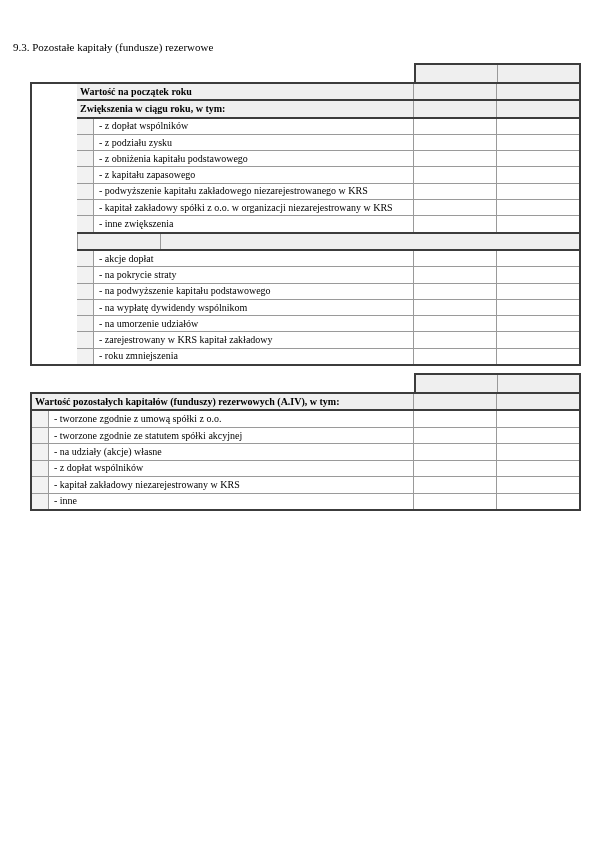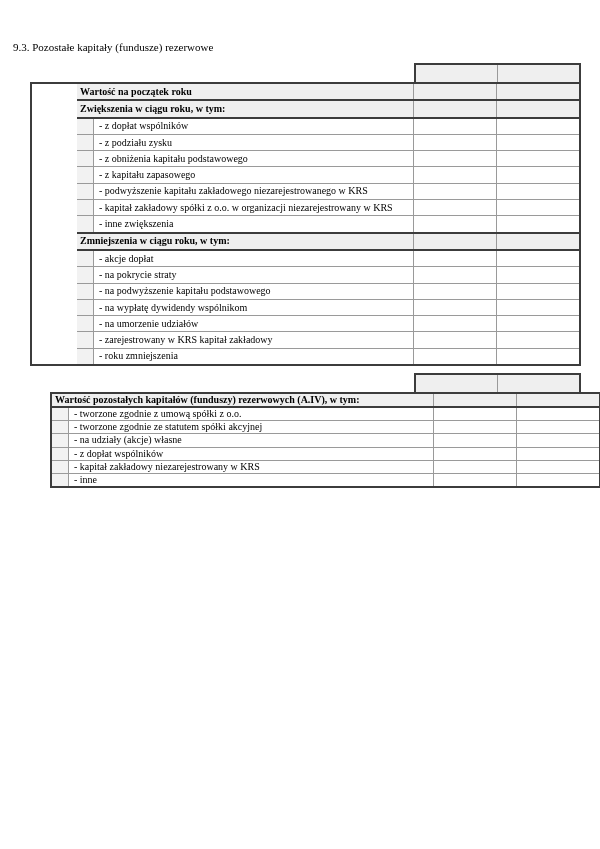--- a/index.html
+++ b/index.html
@@ -39,21 +39,21 @@
     position: absolute;
     top: 19px; left: 0;
     width: 100%;
     box-sizing: border-box;
     border: 2px solid var(--bd, #3c3c3c);
     display: flex;
     flex-direction: column;
     background: #ffffff;
   }
   #table-0 .main { height: 284px; padding-left: 45px; }
-  #table-1 .main { height: 96px; margin-left: 20px; }
+  #table-1 .main { height: 119px; }
   .row { display: flex; flex: 1; align-items: center; min-height: 0; }
   .row.gray-top { border-top: 1px solid var(--bl, #9a9a9a); justify-content: space-between; }
   .row.dark-top { border-top: 2px solid var(--bd, #3c3c3c); }
   .row.section { background: var(--shade, #efefef); font-weight: bold; }
   .cell-indent {
     width: 16px;
     align-self: stretch;
     border-right: 1px solid var(--bl, #9a9a9a);
     background: var(--shade2, #f2f2f2);
     flex: none;
@@ -135,21 +135,20 @@
           <div class="cell-val"></div>
           <div class="cell-val"></div>
         </div>
         <div class="row item gray-top">
           <div class="cell-indent"></div>
           <div class="cell-label">- inne zwiększenia</div>
           <div class="cell-val"></div>
           <div class="cell-val"></div>
         </div>
         <div class="row section dark-top">
-          <div class="cell-label">Zmniejszenia w ciągu roku, w tym:</div>
           <div class="cell-val"></div>
           <div class="cell-val"></div>
         </div>
         <div class="row item dark-top">
           <div class="cell-indent"></div>
           <div class="cell-label">- akcje dopłat</div>
           <div class="cell-val"></div>
           <div class="cell-val"></div>
         </div>
         <div class="row item gray-top">

